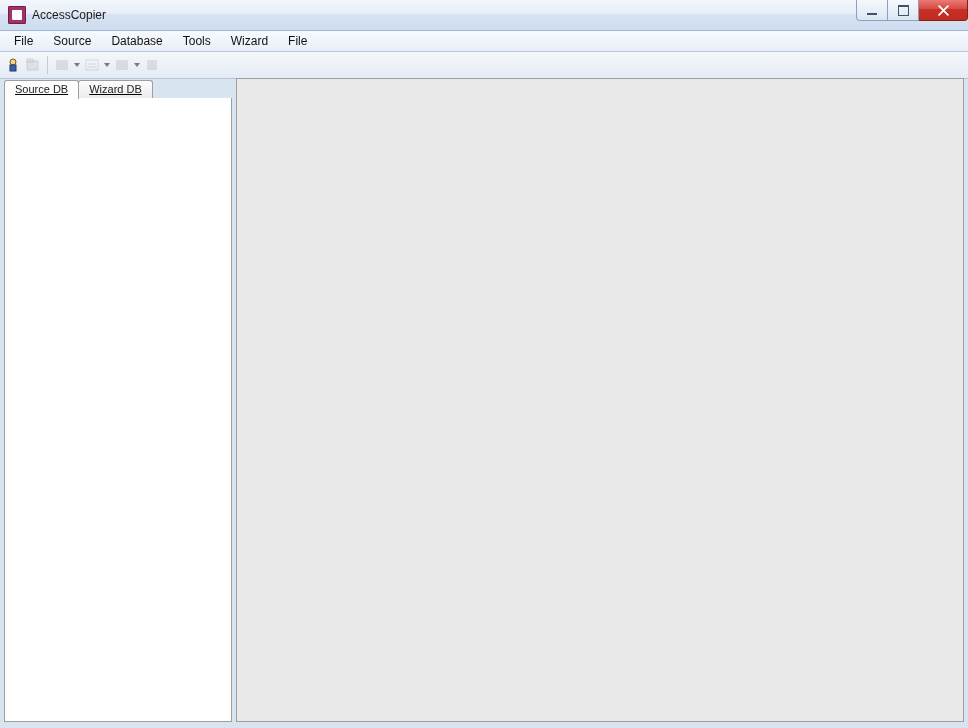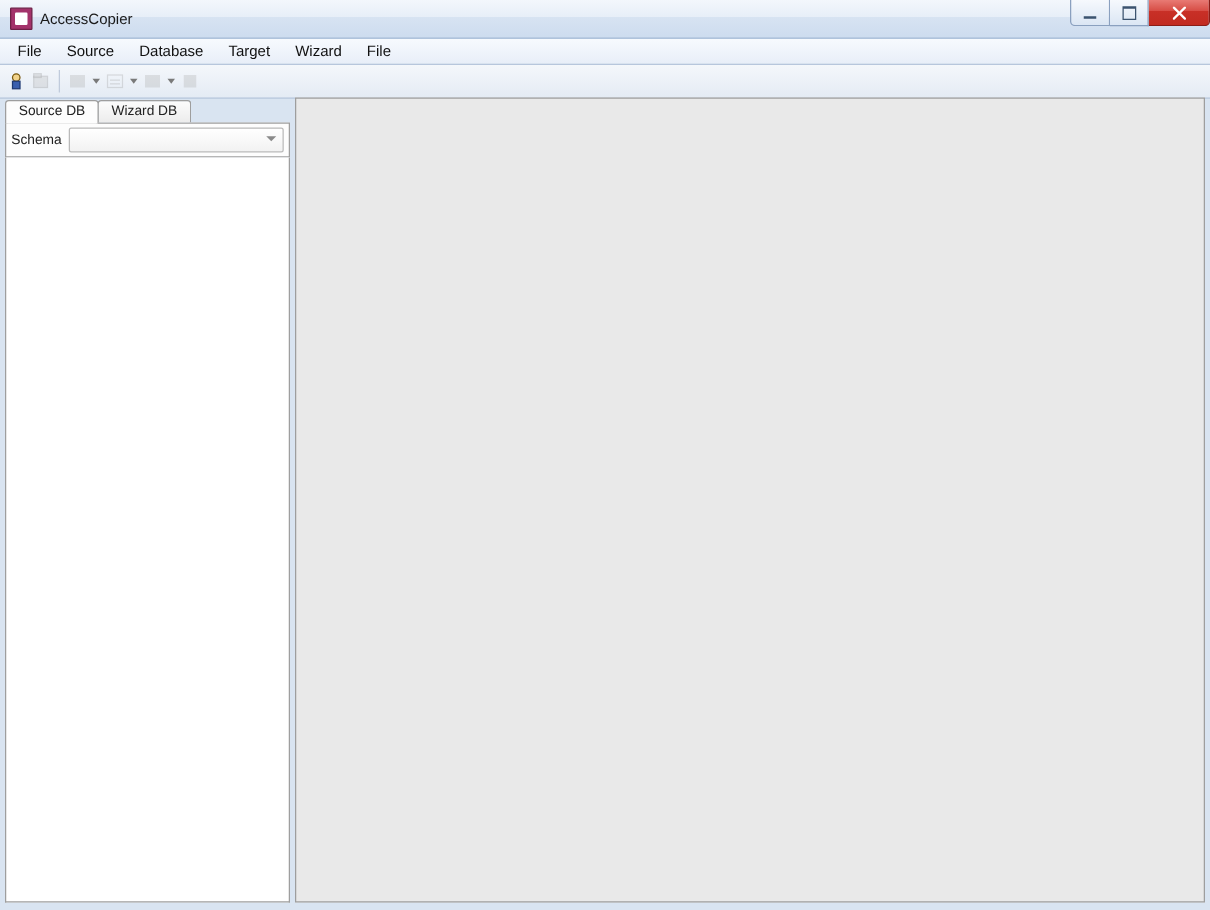--- a/index.html
+++ b/index.html
@@ -158,20 +158,21 @@
     bottom: 6px;
     display:flex;
     gap:4px;
   }
 
   
   .left-panel{
     width: 228px;
     display:flex;
     flex-direction:column;
+    text-decoration:underline;
   }
   .tabs-row{
     height:20px;
     display:flex;
     align-items:flex-end;
     position:relative;
     z-index:2;
   }
   .tab{
     border:1px solid #9e9e9e;
@@ -250,21 +251,21 @@
           <path d="M1 1 L9 9 M9 1 L1 9" stroke="#fff" stroke-width="1.6" stroke-linecap="round"></path>
         </svg>
     </div>
   </div>
 </div>
 
 <div class="menubar">
   <div class="menu-item">File</div>
   <div class="menu-item">Source</div>
   <div class="menu-item">Database</div>
-  <div class="menu-item">Target</div>
+  <div class="menu-item">Tools</div>
   <div class="menu-item">Wizard</div>
   <div class="menu-item">File</div>
 </div>
 
 <div class="toolbar">
   <div class="tbtn">
     <svg class="shape" viewBox="0 0 14 14">
       <circle cx="7" cy="4" r="3" fill="#f2d38a" stroke="#7a5a10"></circle>
       <rect x="4" y="7" width="6" height="6" fill="#3a5fae" stroke="#1f3a73"></rect>
     </svg>
@@ -306,22 +307,18 @@
   </div>
 </div>
 
 <div class="client">
 
   <div class="left-panel">
     <div class="tabs-row">
       <div class="tab active">Source DB</div>
       <div class="tab">Wizard DB</div>
     </div>
-    <div class="schema-bar">
-      <span class="schema-label">Schema</span>
-      <div class="schema-select" title=""></div>
-    </div>
     <div class="tree-area"></div>
   </div>
 
   <div class="right-panel"></div>
 
 </div>
 
 </body></html>

